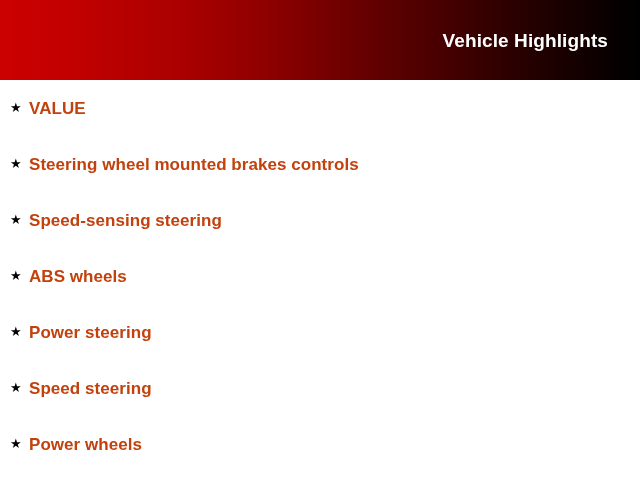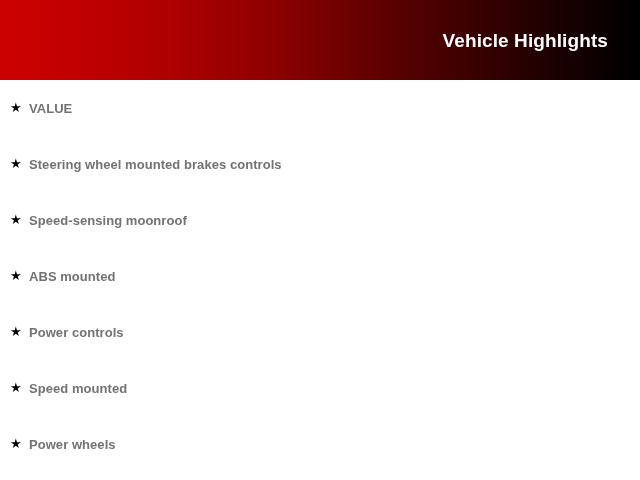--- a/index.html
+++ b/index.html
@@ -84,23 +84,23 @@
     color: #000000;
     font-family: "DejaVu Sans", sans-serif;
     font-size: 13px;
     line-height: 1;
     text-align: left;
     position: relative;
     top: -1px;
   }
 
   .highlight-label {
-    color: #737373;
+    color: #c2410c;
     font-family: "Liberation Sans", sans-serif;
-    font-size: 13px;
+    font-size: 17px;
     font-weight: bold;
     letter-spacing: 0.05px;
     white-space: nowrap;
     line-height: 1;
   }
 </style>
 </head>
 <body>
 
 <div class="page">
@@ -116,36 +116,36 @@
       <span class="highlight-label">VALUE</span>
     </li>
 
     <li class="highlight-item">
       <span class="star-bullet">★</span>
       <span class="highlight-label">Steering wheel mounted brakes controls</span>
     </li>
 
     <li class="highlight-item">
       <span class="star-bullet">★</span>
-      <span class="highlight-label">Speed-sensing moonroof</span>
+      <span class="highlight-label">Speed-sensing steering</span>
     </li>
 
     <li class="highlight-item">
       <span class="star-bullet">★</span>
-      <span class="highlight-label">ABS mounted</span>
+      <span class="highlight-label">ABS wheels</span>
     </li>
 
     <li class="highlight-item">
       <span class="star-bullet">★</span>
-      <span class="highlight-label">Power controls</span>
+      <span class="highlight-label">Power steering</span>
     </li>
 
     <li class="highlight-item">
       <span class="star-bullet">★</span>
-      <span class="highlight-label">Speed mounted</span>
+      <span class="highlight-label">Speed steering</span>
     </li>
 
     <li class="highlight-item">
       <span class="star-bullet">★</span>
       <span class="highlight-label">Power wheels</span>
     </li>
 
   </ul>
 
 </div>

